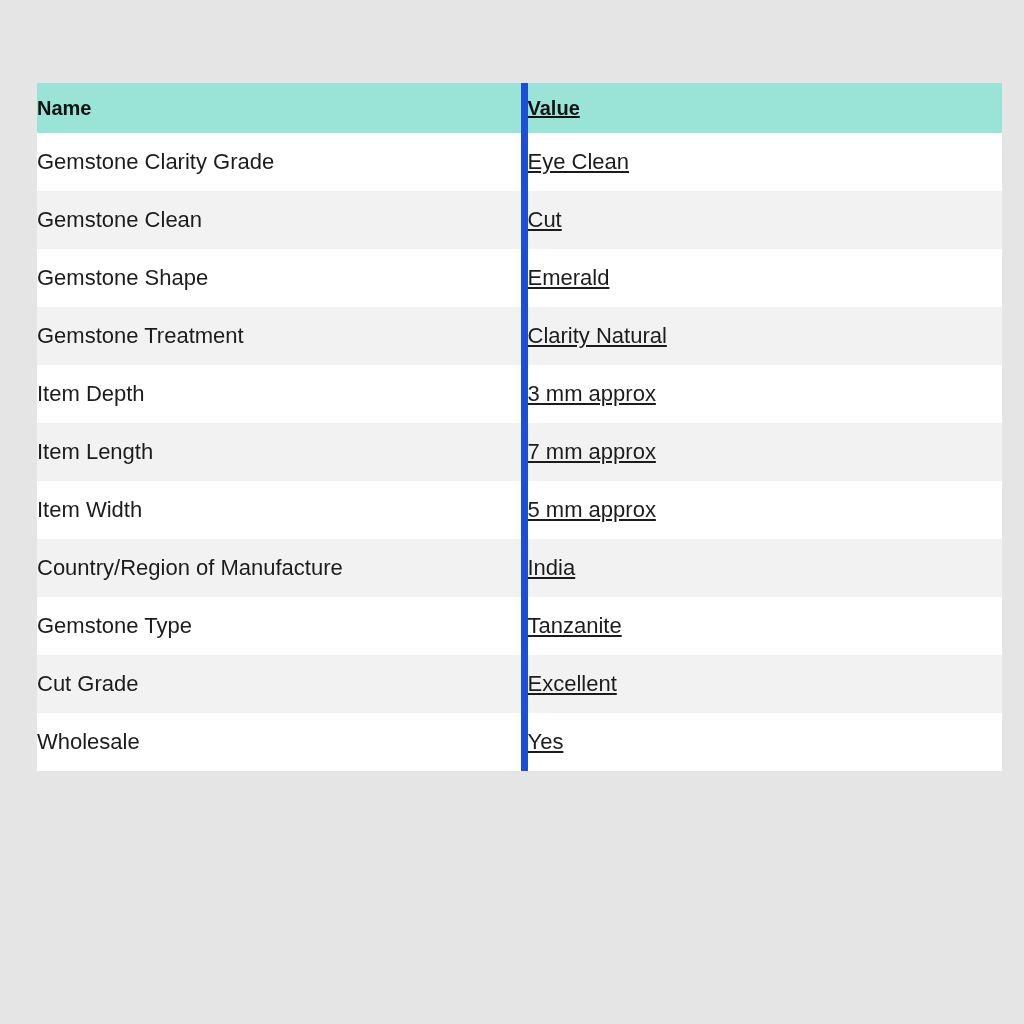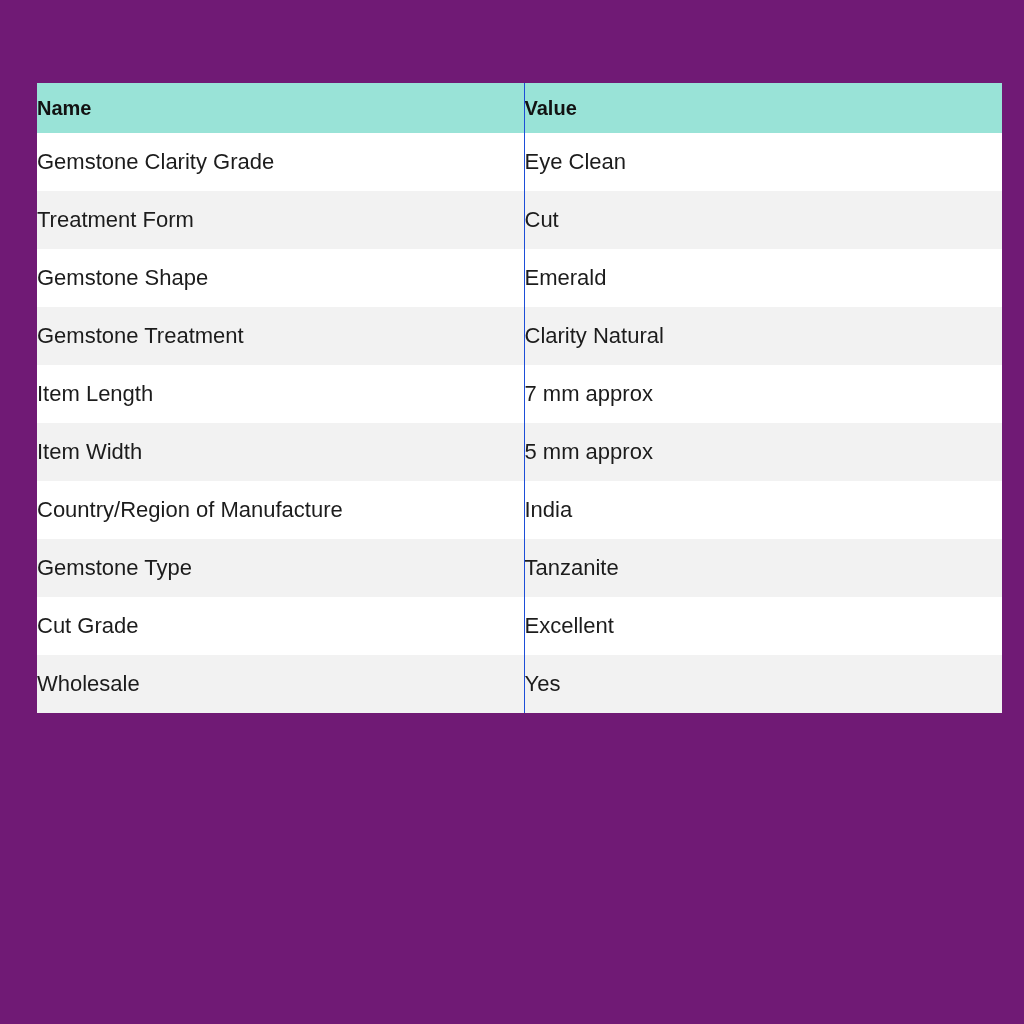--- a/index.html
+++ b/index.html
@@ -9,21 +9,21 @@
     width: 1024px;
     height: 1024px;
     font-family: "Liberation Sans", "DejaVu Sans", sans-serif;
     color: #1c1c1c;
     -webkit-font-smoothing: antialiased;
   }
   .page {
     position: relative;
     width: 1024px;
     height: 1024px;
-    background: #701a75;
+    background: #e5e5e5;
     overflow: hidden;
   }
   .table-wrap {
     position: absolute;
     left: 37px;
     top: 83px;
     width: 965px;
   }
   table.attr-table {
     width: 100%;
@@ -52,21 +52,21 @@
     background: #ffffff;
   }
   
   table.attr-table thead th { background: #99e3d7; }
 
   
   th.cell-name, td.cell-name   { padding-left: 35px; }
   th.cell-value, td.cell-value { padding-left: 21px; }
 
   
-  th.cell-value, td.cell-value { border-left: 1px solid #1d4ed8; }
+  th.cell-value, td.cell-value { border-left: 7px solid #1d4ed8; text-decoration: underline; }
 
   
   tbody tr:nth-child(even) td { background: #f2f2f2; }
 
   
   td, th { white-space: nowrap; overflow: hidden; }
 </style>
 </head>
 <body>
 
@@ -84,34 +84,38 @@
         </tr>
       </thead>
       <tbody id="table-body">
   <tr>
     <td class="cell-name">Gemstone Clarity Grade</td>
     <td class="cell-value">Eye Clean</td>
   </tr>
 
 
   <tr>
-    <td class="cell-name">Treatment Form</td>
+    <td class="cell-name">Gemstone Clean</td>
     <td class="cell-value">Cut</td>
   </tr>
 
   <tr>
     <td class="cell-name">Gemstone Shape</td>
     <td class="cell-value">Emerald</td>
   </tr>
 
   <tr>
     <td class="cell-name">Gemstone Treatment</td>
     <td class="cell-value">Clarity Natural</td>
   </tr>
 
+  <tr>
+    <td class="cell-name">Item Depth</td>
+    <td class="cell-value">3 mm approx</td>
+  </tr>
 
   <tr>
     <td class="cell-name">Item Length</td>
     <td class="cell-value">7 mm approx</td>
   </tr>
 
   <tr>
     <td class="cell-name">Item Width</td>
     <td class="cell-value">5 mm approx</td>
   </tr>

